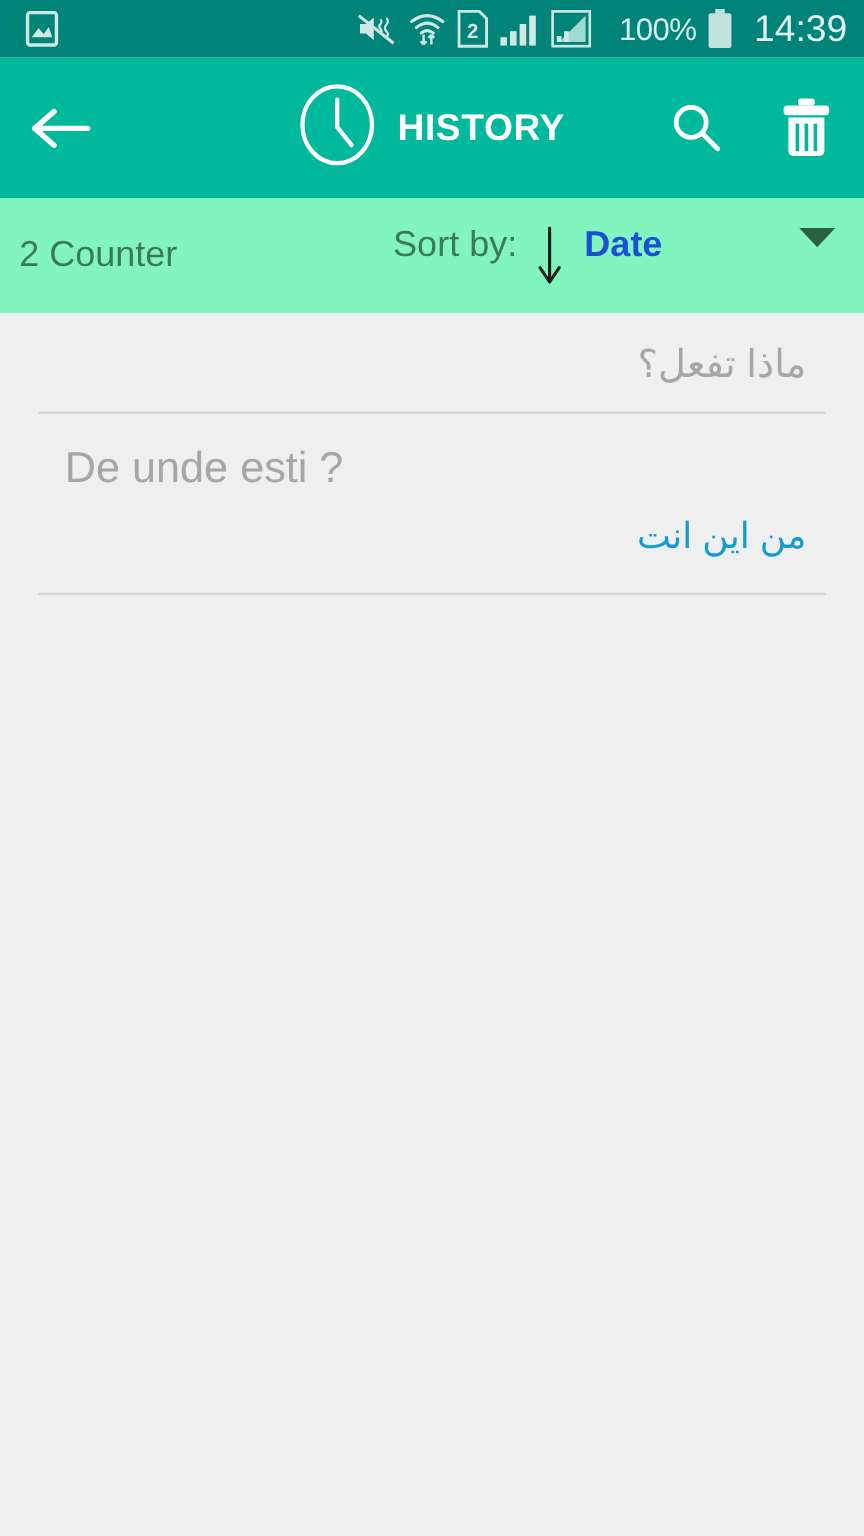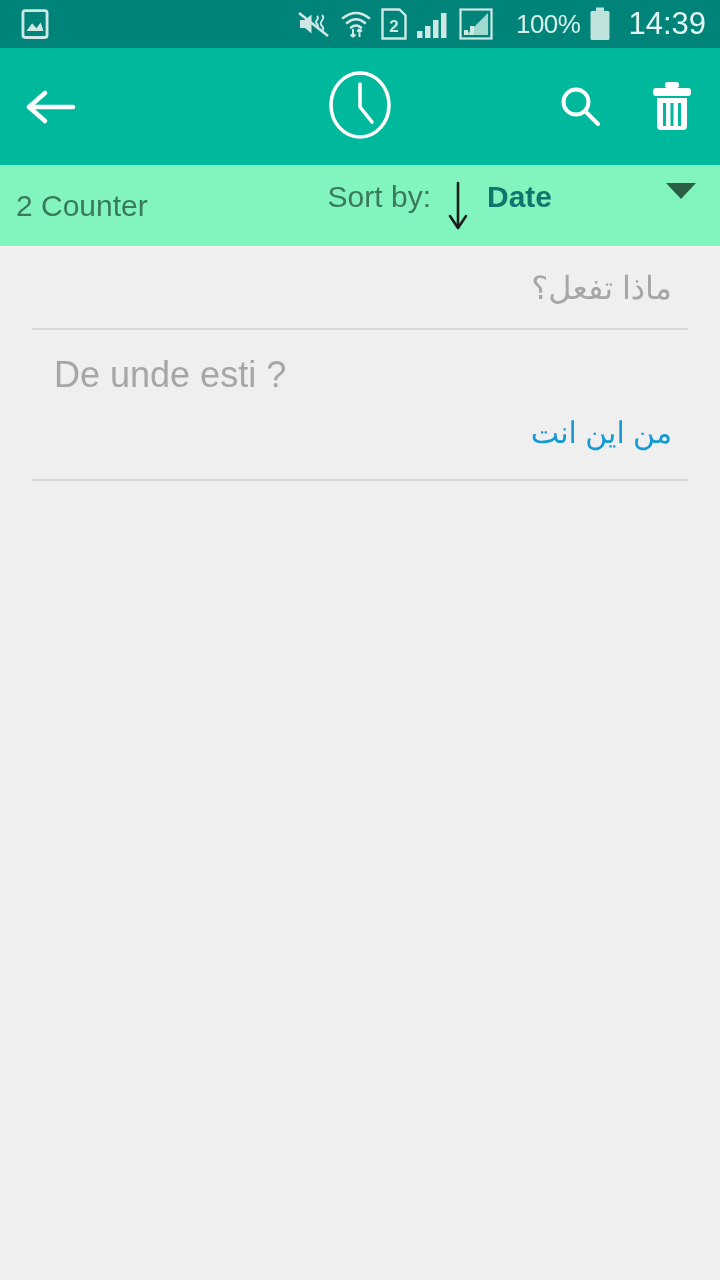--- a/index.html
+++ b/index.html
@@ -82,21 +82,21 @@
     z-index: 2;
   }
   .action-btn {
     width: 52px; height: 52px;
     display: flex; align-items: center; justify-content: center;
     cursor: pointer;
   }
 
   
   .sort-bar {
-    height: 81px;
+    height: 96px;
     background: #81f5bd;
     display: flex;
     align-items: center;
     padding: 0 18px 0 10px;
   }
   .counter-label {
     font-size: 30px;
     color: #3a7a5c;
     padding-left: 6px;
   }
@@ -109,21 +109,21 @@
     font-size: 30px;
     color: #3a7a5c;
   }
   .sort-dir-icon {
     margin: 0 16px 0 14px;
     display: flex; align-items: center; justify-content: center;
   }
   .sort-value {
     font-size: 30px;
     font-weight: bold;
-    color: #0f766e;
+    color: #1d4ed8;
   }
   .sort-caret {
     margin-left: 112px;
     margin-right: 4px;
     display: flex; align-items: center; justify-content: center;
     cursor: pointer;
   }
 
   
   .history-list {
@@ -262,20 +262,21 @@
       </svg>
     </div>
 
     <div class="title-group">
       <span>
         <svg width="64" height="70" viewBox="0 0 64 70">
           <ellipse cx="32" cy="35" rx="29" ry="32" fill="none" stroke="#ffffff" stroke-width="3.6"></ellipse>
           <path d="M32 14 V37 L44 52" fill="none" stroke="#ffffff" stroke-width="3.6" stroke-linecap="round" stroke-linejoin="round"></path>
         </svg>
       </span>
+      <span class="app-title">HISTORY</span>
     </div>
 
     <div class="app-actions">
       <div class="action-btn">
         <svg width="48" height="48" viewBox="0 0 48 48">
           <circle cx="20" cy="19" r="12.5" fill="none" stroke="#ffffff" stroke-width="4"></circle>
           <path d="M29.5 28.5 L42 41" stroke="#ffffff" stroke-width="4" stroke-linecap="round"></path>
         </svg>
       </div>
       <div class="action-btn">

